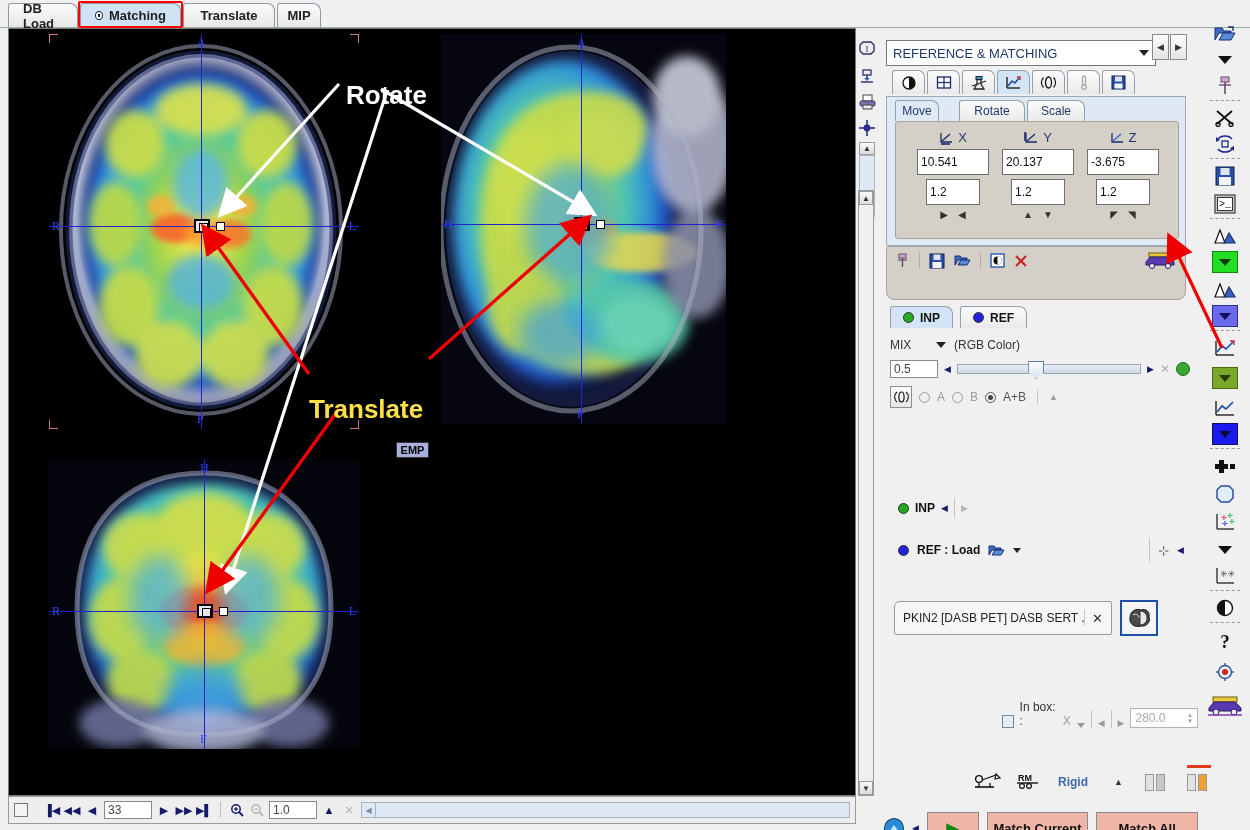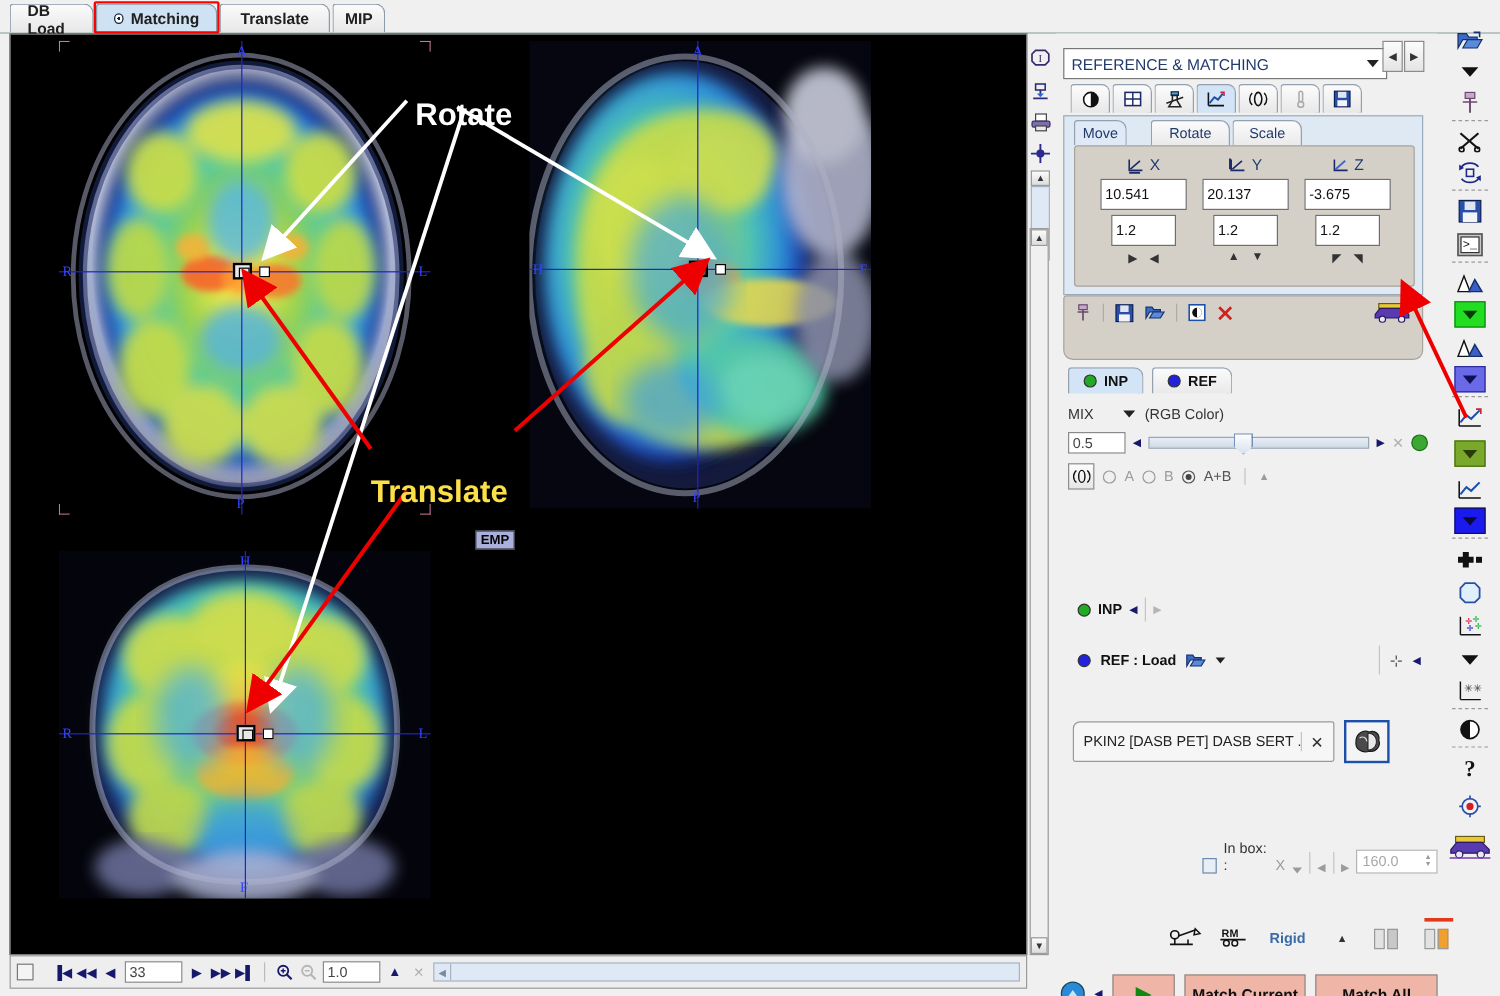--- a/index.html
+++ b/index.html
@@ -778,21 +778,21 @@
   <div style="position:absolute;left:86px;top:672px;display:flex;align-items:flex-end;gap:6px;margin-left:36px;">
     <span style="width:13px;height:13px;border:1px solid #6a8ab0;background:#e8eef6;"></span>
     <span style="font-size:12px;color:#333;">In box: :</span>
     <span style="font-size:12px;color:#9b9b9b;">X</span>
     <span class="caret sm" style="border-top-color:#9b9b9b;"></span>
     <span style="width:1px;height:18px;background:#c4c4c4;"></span>
     <span style="font-size:9px;color:#9b9b9b;">◀</span>
     <span style="width:1px;height:18px;background:#c4c4c4;"></span>
     <span style="font-size:9px;color:#9b9b9b;">▶</span>
     <div style="display:flex;align-items:center;background:#fff;border:1px solid #b4b4b4;height:20px;width:76px;padding:0 4px;">
-      <span style="font-size:12px;color:#a8a8a8;">160.0</span>
+      <span style="font-size:12px;color:#a8a8a8;">280.0</span>
       <span style="margin-left:auto;display:flex;flex-direction:column;gap:1px;color:#999;font-size:6px;line-height:6px;">▲<br>▼</span>
     </div>
   </div>
 
   <div style="position:absolute;left:92px;top:744px;display:flex;align-items:center;gap:14px;">
     <svg width="30" height="20" viewBox="0 0 30 20">
       <circle cx="7" cy="7" r="3.4" fill="none" stroke="#111" stroke-width="1.4"></circle>
       <line x1="10" y1="8" x2="24" y2="3" stroke="#111" stroke-width="1.3"></line>
       <polygon points="24,2 28,6 23,7" fill="none" stroke="#111" stroke-width="1.2"></polygon>
       <line x1="3" y1="15" x2="22" y2="15" stroke="#111" stroke-width="1.6"></line>

